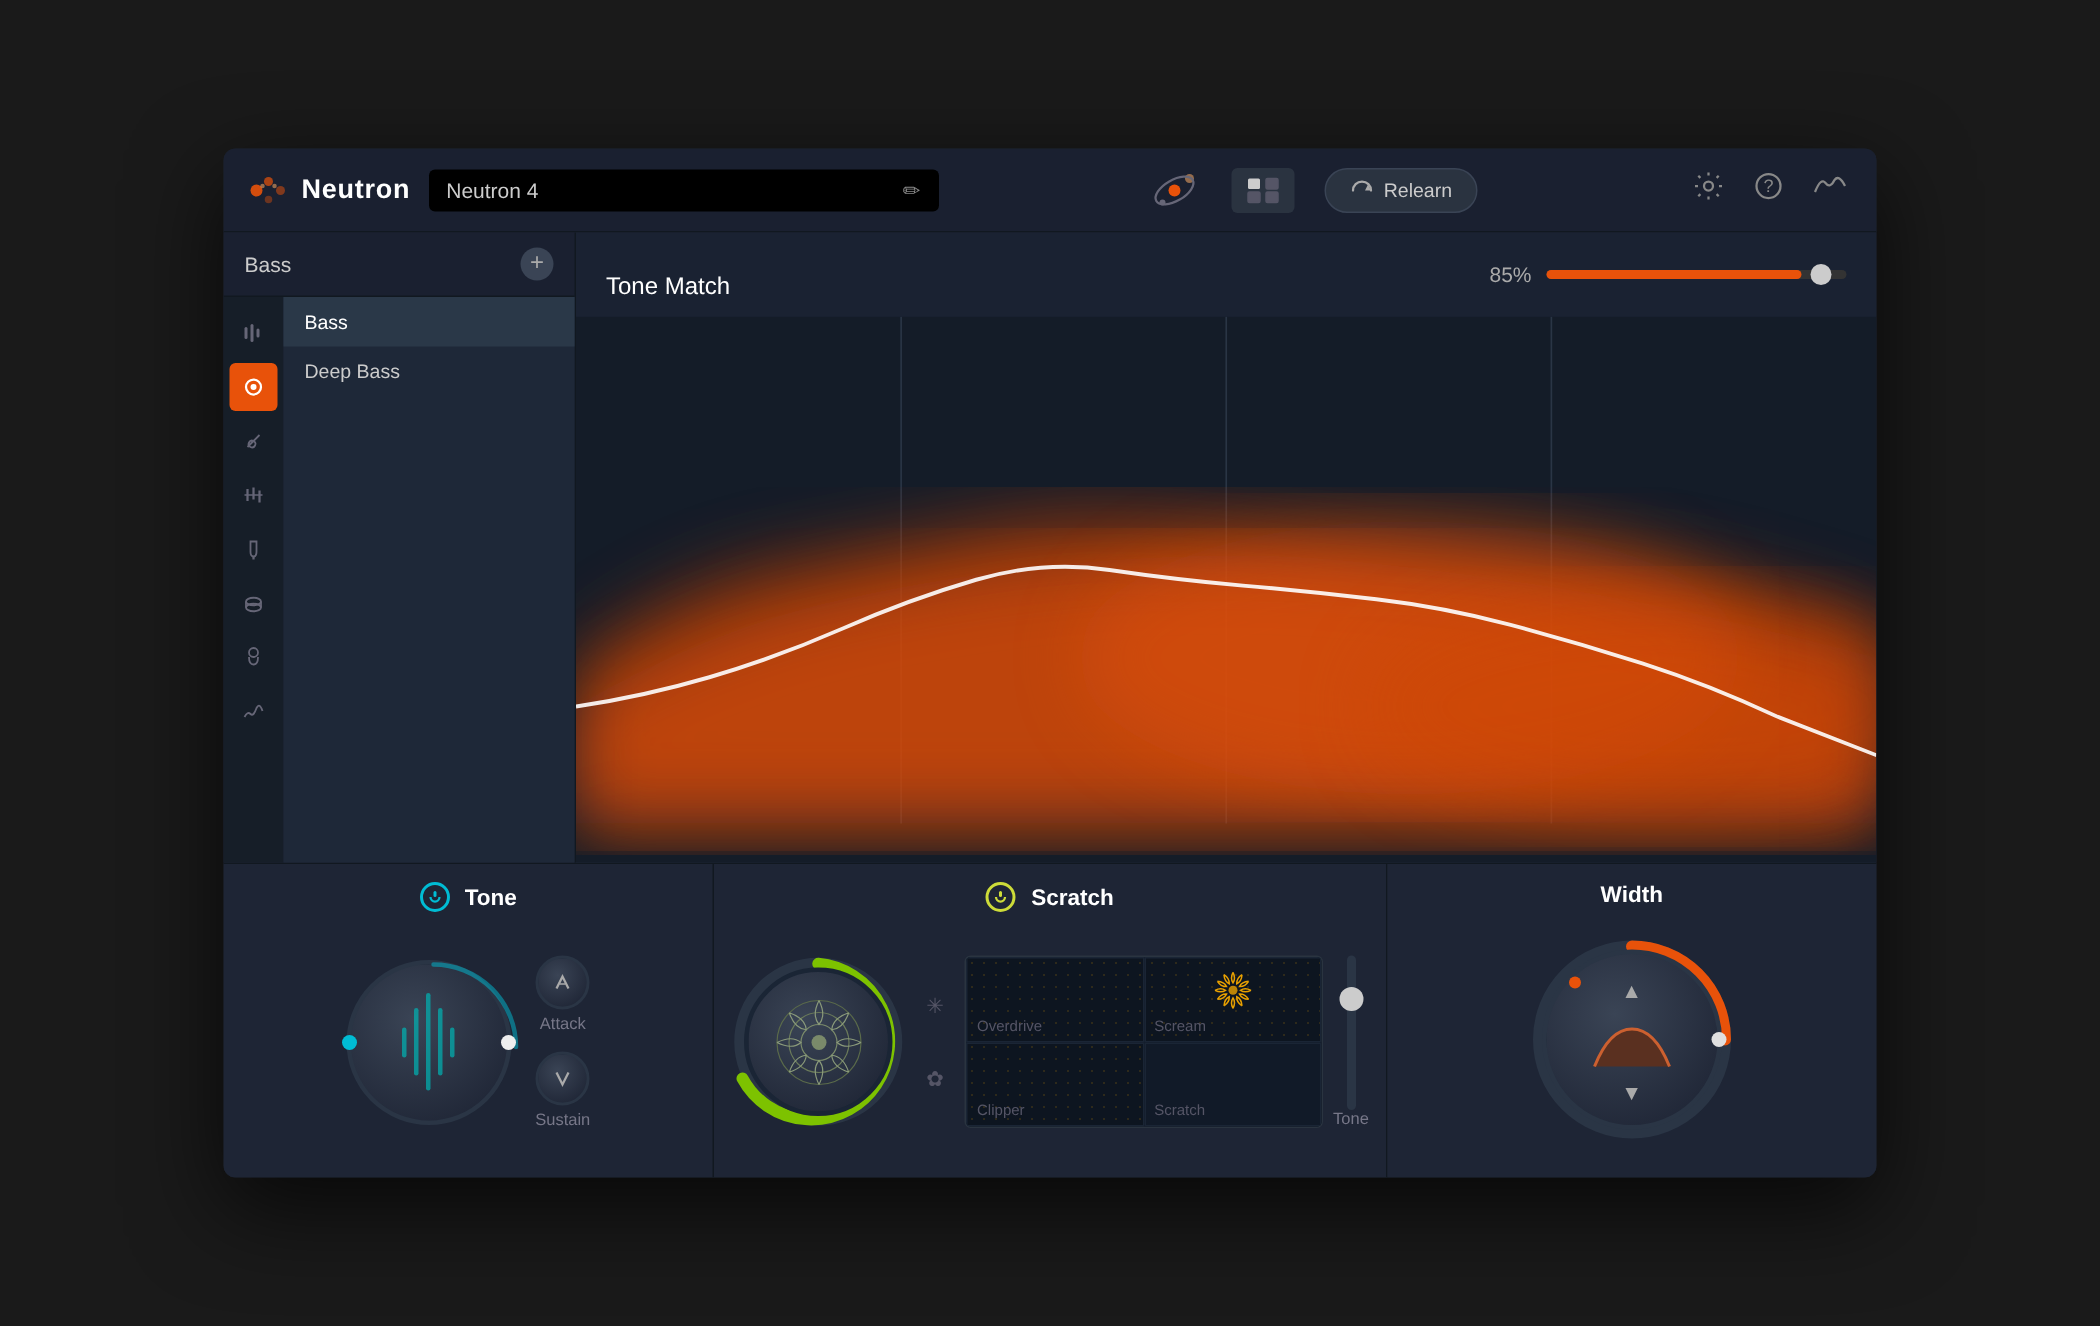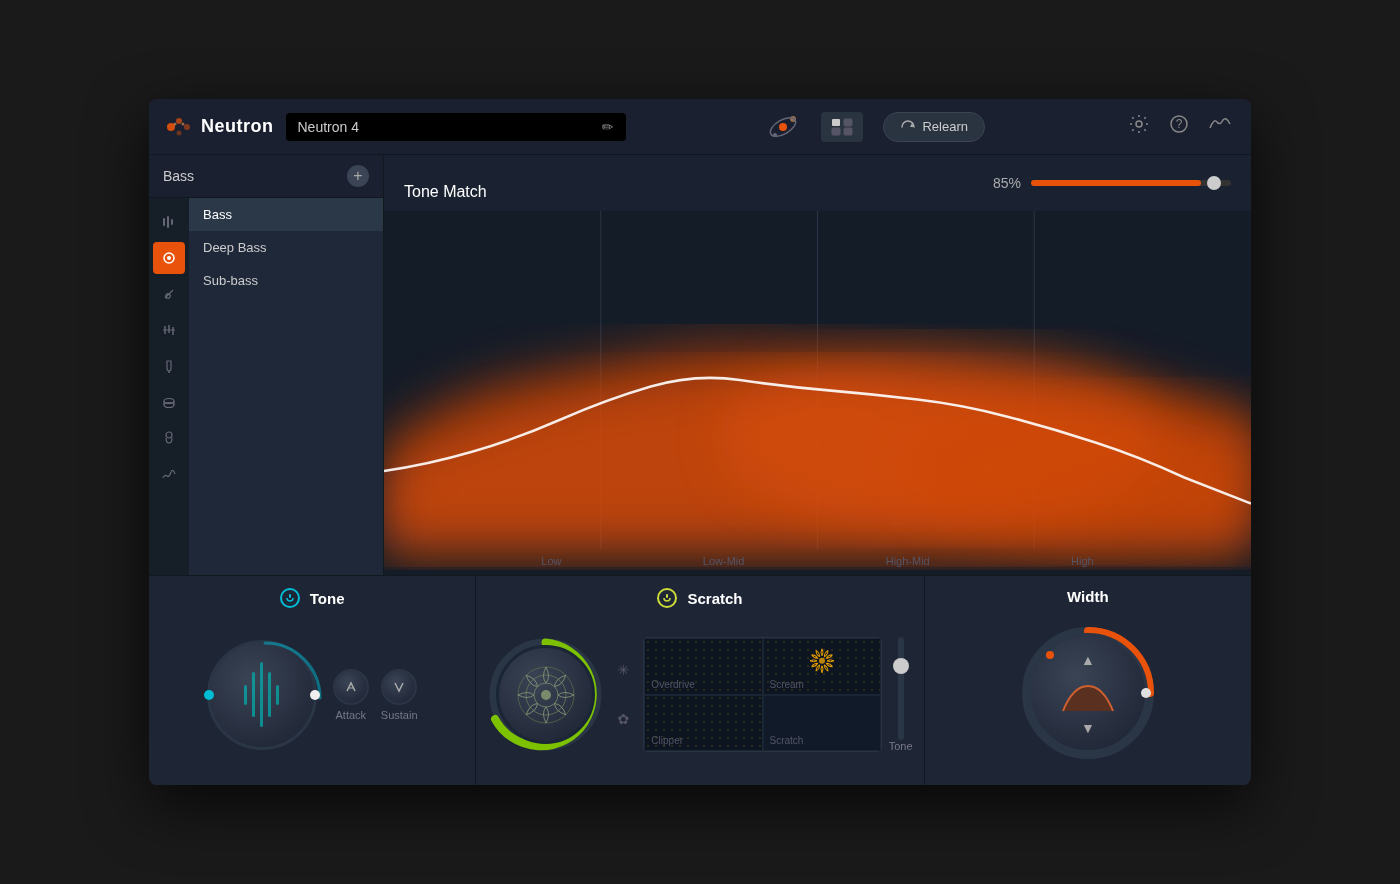--- a/index.html
+++ b/index.html
@@ -352,21 +352,21 @@
       right: -6px;
       top: 50%;
       transform: translateY(-50%);
       width: 10px;
       height: 10px;
       background: #eee;
       border-radius: 50%;
     }
     .punch-knobs {
       display: flex;
-      flex-direction: row;
+      flex-direction: column;
       gap: 12px;
     }
     .small-knob-group {
       display: flex;
       flex-direction: column;
       align-items: center;
       gap: 4px;
     }
     .small-knob {
       width: 36px;
@@ -649,23 +649,20 @@
           </div>
         </div>
 
         <div class="sidebar-list">
           <div class="sidebar-list-item selected">
             <span>Bass</span>
           </div>
           <div class="sidebar-list-item">
             <span>Deep Bass</span>
           </div>
-          <div class="sidebar-list-item">
-            <span>Sub-bass</span>
-          </div>
         </div>
       </div>
     </div>
 
     <div class="tone-match-area">
       <div class="tone-match-header">
         <span class="tone-match-title">Tone Match</span>
         <div class="tone-match-controls">
           <span class="percent-label">85%</span>
           <div class="slider-container">
@@ -703,26 +700,20 @@
           <path d="M0 260 L0 180 Q60 140 120 130 Q180 120 240 110 Q300 100 360 105 Q420 110 480 115 Q540 120 600 125 Q660 130 720 145 Q750 153 780 160 L780 260 Z" fill="#c84000" opacity="0.7" filter="url(#blur2)"></path>
           <path d="M0 260 L0 200 Q80 160 160 145 Q240 130 320 125 Q400 120 460 125 Q520 130 580 138 Q640 146 700 158 Q740 166 780 175 L780 260 Z" fill="#e8520a" opacity="0.5" filter="url(#blur2)"></path>
 
           <ellipse cx="500" cy="175" rx="200" ry="70" fill="#e8520a" opacity="0.4" filter="url(#blur2)"></ellipse>
           <ellipse cx="650" cy="200" rx="180" ry="60" fill="#cc4400" opacity="0.35" filter="url(#blur2)"></ellipse>
 
           <path d="M0 200 Q40 195 80 185 Q120 175 160 160 Q200 145 240 135 Q280 125 320 130 Q360 135 400 138 Q440 141 480 145 Q520 149 560 158 Q600 167 640 178 Q680 189 720 205 Q750 215 780 225" fill="none" stroke="white" stroke-width="2" opacity="0.9"></path>
         </svg>
         
         
-        <div class="freq-labels">
-          <span class="freq-label">Low</span>
-          <span class="freq-label">Low-Mid</span>
-          <span class="freq-label">High-Mid</span>
-          <span class="freq-label">High</span>
-        </div>
       </div>
     </div>
   </div>
 
   <div class="bottom-panels">
 
     <div class="panel">
       <div class="panel-header">
         <div class="panel-toggle cyan">
           <svg width="10" height="10" viewBox="0 0 10 10">

